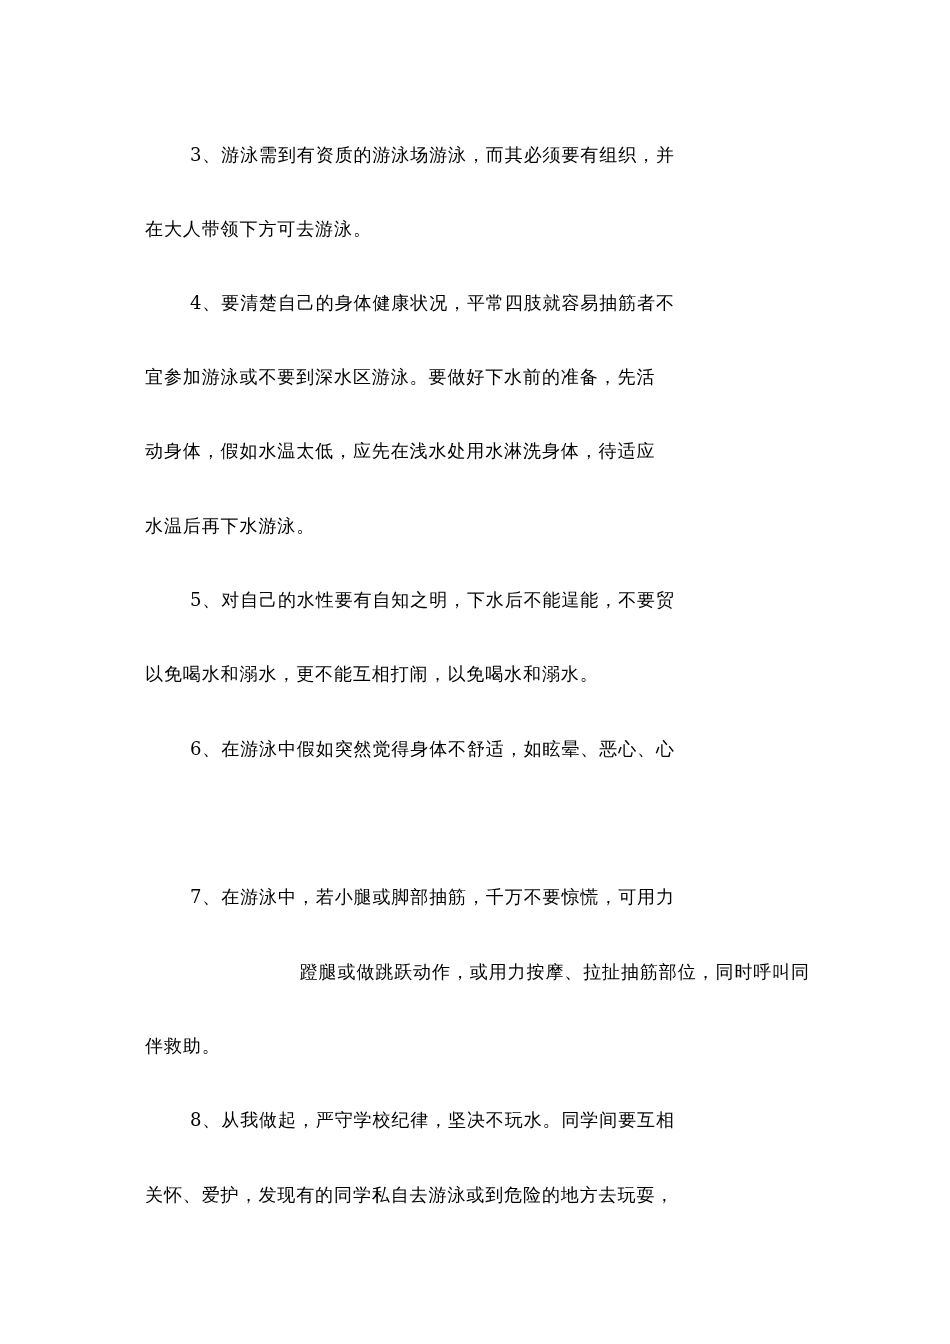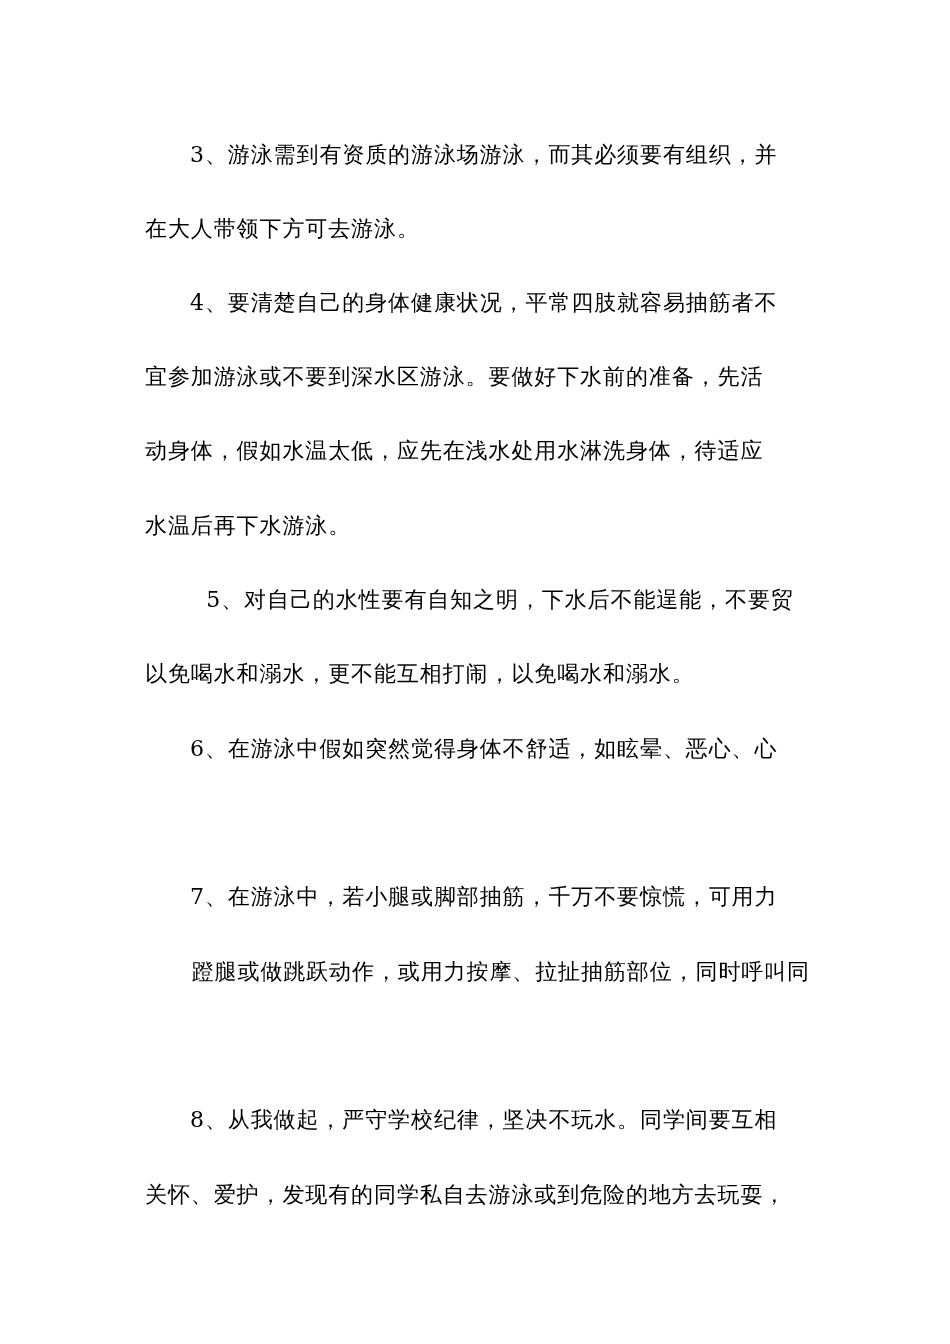--- a/index.html
+++ b/index.html
@@ -21,21 +21,21 @@
       top: 0;
       width: 950px;
       height: 1344px;
       background: #ffffff;
     }
     .line {
       position: absolute;
       left: 145px;
       width: 665px;
       height: 30px;
-      font-size: 22px;
+      font-size: 18px;
       line-height: 30px;
       white-space: nowrap;
       letter-spacing: 0.9px;
     }
     .line.indent {
       left: 190px;
       width: 620px;
     }
   </style>
 </head>
@@ -44,24 +44,25 @@
 <div class="page">
 
   <div class="line indent" style="top:140px;">3、游泳需到有资质的游泳场游泳，而其必须要有组织，并</div>
   <div class="line" style="top:214px;">在大人带领下方可去游泳。</div>
 
   <div class="line indent" style="top:288px;">4、要清楚自己的身体健康状况，平常四肢就容易抽筋者不</div>
   <div class="line" style="top:362px;">宜参加游泳或不要到深水区游泳。要做好下水前的准备，先活</div>
   <div class="line" style="top:436px;">动身体，假如水温太低，应先在浅水处用水淋洗身体，待适应</div>
   <div class="line" style="top:511px;font-family:Liberation Serif, serif;">水温后再下水游泳。</div>
 
-  <div class="line indent" style="top:585px;text-align:center;">5、对自己的水性要有自知之明，下水后不能逞能，不要贸</div>
+  <div class="line indent" style="top:585px;">5、对自己的水性要有自知之明，下水后不能逞能，不要贸</div>
   <div class="line" style="top:659px;">以免喝水和溺水，更不能互相打闹，以免喝水和溺水。</div>
 
   <div class="line indent" style="top:734px;">6、在游泳中假如突然觉得身体不舒适，如眩晕、恶心、心</div>
 
   <div class="line indent" style="top:882px;">7、在游泳中，若小腿或脚部抽筋，千万不要惊慌，可用力</div>
   <div class="line" style="top:957px;text-align:right;">蹬腿或做跳跃动作，或用力按摩、拉扯抽筋部位，同时呼叫同</div>
+  <div class="line" style="top:1031px;">伴救助。</div>
 
   <div class="line indent" style="top:1105px;">8、从我做起，严守学校纪律，坚决不玩水。同学间要互相</div>
   <div class="line" style="top:1180px;">关怀、爱护，发现有的同学私自去游泳或到危险的地方去玩耍，</div>
 
 </div>
 
 </body></html>

